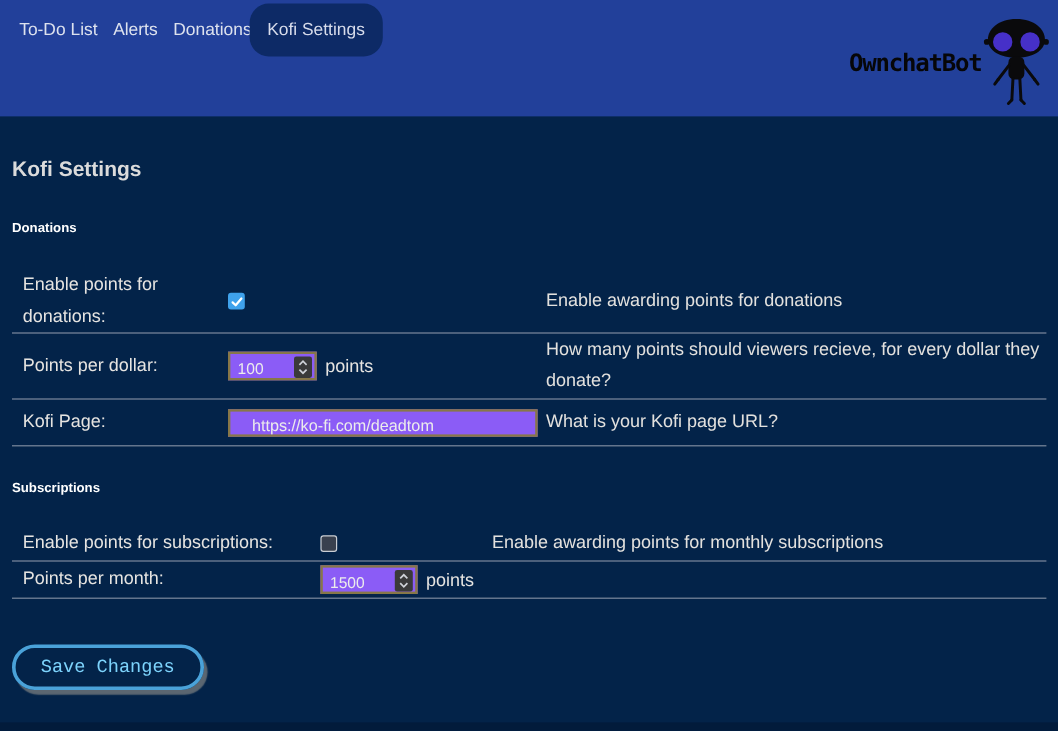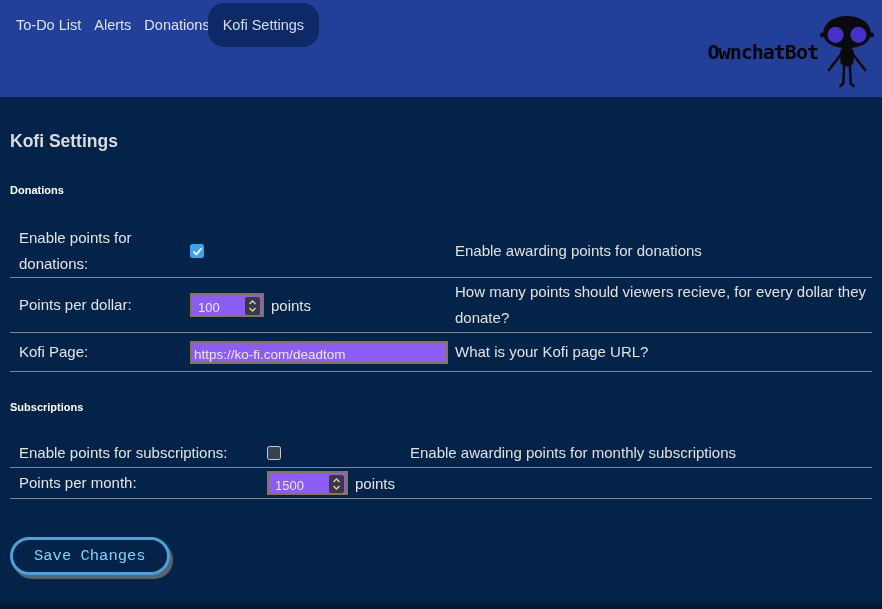--- a/index.html
+++ b/index.html
@@ -86,21 +86,21 @@
     display: flex; align-items: flex-end; height: 24px; cursor: text;
   }
   .numbox { justify-content: space-between; padding: 0 2px 0 6px; }
   .numbox .nval { font-size: 13px; }
   .spinner {
     width: 15px; height: 18px; background: #3a3a3a; border-radius: 2px;
     display: flex; align-items: center; justify-content: center; cursor: pointer;
   }
   .w74 { width: 74px; }
   .w81 { width: 81px; }
-  .textbox { width: 258px; height: 23px; padding: 0 2px; }
+  .textbox { width: 258px; height: 23px; padding: 0 18px; }
   .textbox .tval { font-size: 13.5px; white-space: nowrap; }
   .suffix { font-size: 15px; color: #e6e4e1; }
 
   
   .save-btn {
     margin: 38px 0 0 0;
     background: transparent;
     border: 3px solid #4aa2d9;
     border-radius: 22px;
     color: #7dd3fc;

